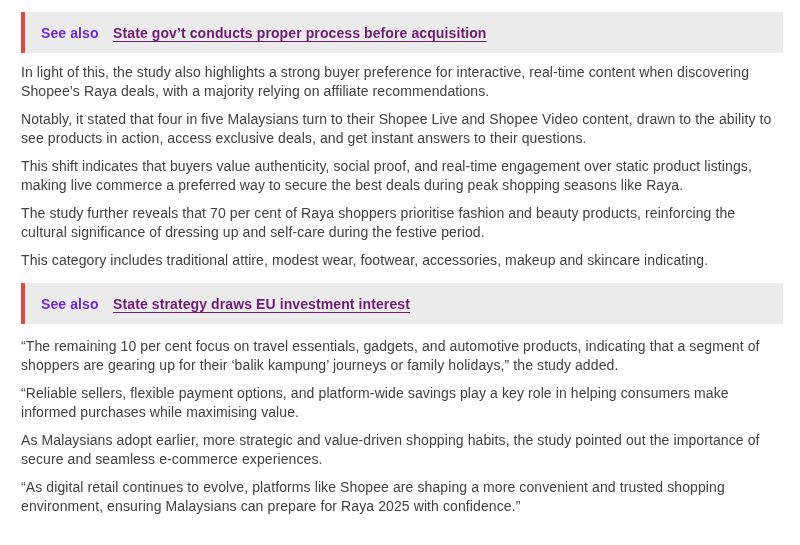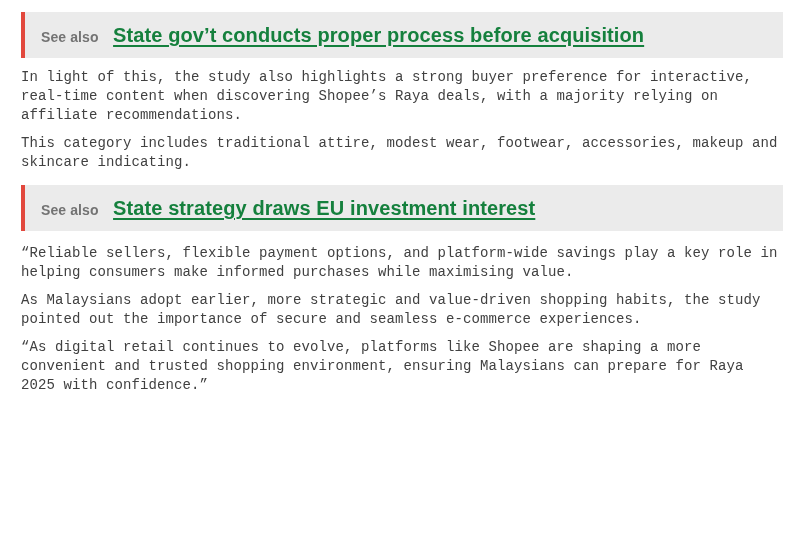--- a/index.html
+++ b/index.html
@@ -20,61 +20,64 @@
   .see-also {
     background: #ebebeb;
     border-left: 4px solid #e2483d;
     padding: 12px 16px 11px 16px;
     margin: 0 0 10px 0;
   }
   .see-also + p { margin-top: 10px; }
   .see-also-label {
     font-size: 14px;
     font-weight: bold;
-    color: #737373;
+    color: #6d28d9;
     margin-right: 10px;
     letter-spacing: 0.1px;
   }
   .see-also-link {
-    font-size: 20px;
+    font-size: 14px;
     font-weight: bold;
-    color: #15803d;
+    color: #701a75;
     text-decoration: underline;
     text-underline-offset: 3px;
     letter-spacing: 0.1px;
     cursor: pointer;
   }
   .article p {
     font-size: 14px;
     line-height: 19px;
     color: #414141;
     margin: 9px 0;
     letter-spacing: 0.1px;
-    font-family: Liberation Mono, monospace;
   }
   .see-also.second {
     margin-top: 13px;
     margin-bottom: 13px;
   }
 </style>
 </head>
 <body>
 
 <div class="article">
 
   <div class="see-also">
     <span class="see-also-label">See also</span>
     <a class="see-also-link">State gov’t conducts proper process before acquisition</a>
   </div>
 
   <p>In light of this, the study also highlights a strong buyer preference for interactive, real-time content when discovering Shopee’s Raya deals, with a majority relying on affiliate recommendations.</p>
+  <p>Notably, it stated that four in five Malaysians turn to their Shopee Live and Shopee Video content, drawn to the ability to see products in action, access exclusive deals, and get instant answers to their questions.</p>
+  <p>This shift indicates that buyers value authenticity, social proof, and real-time engagement over static product listings, making live commerce a preferred way to secure the best deals during peak shopping seasons like Raya.</p>
+  <p>The study further reveals that 70 per cent of Raya shoppers prioritise fashion and beauty products, reinforcing the cultural significance of dressing up and self-care during the festive period.</p>
   <p>This category includes traditional attire, modest wear, footwear, accessories, makeup and skincare indicating.</p>
 
   <div class="see-also second">
     <span class="see-also-label">See also</span>
     <a class="see-also-link">State strategy draws EU investment interest</a>
   </div>
 
+  <p>“The remaining 10 per cent focus on travel essentials, gadgets, and automotive products, indicating that a segment of shoppers are gearing up for their ‘balik kampung’ journeys or family holidays,” the study added.</p>
   <p>“Reliable sellers, flexible payment options, and platform-wide savings play a key role in helping consumers make informed purchases while maximising value.</p>
   <p>As Malaysians adopt earlier, more strategic and value-driven shopping habits, the study pointed out the importance of secure and seamless e-commerce experiences.</p>
   <p>“As digital retail continues to evolve, platforms like Shopee are shaping a more convenient and trusted shopping environment, ensuring Malaysians can prepare for Raya 2025 with confidence.”</p>
 
 </div>
 
 </body></html>

